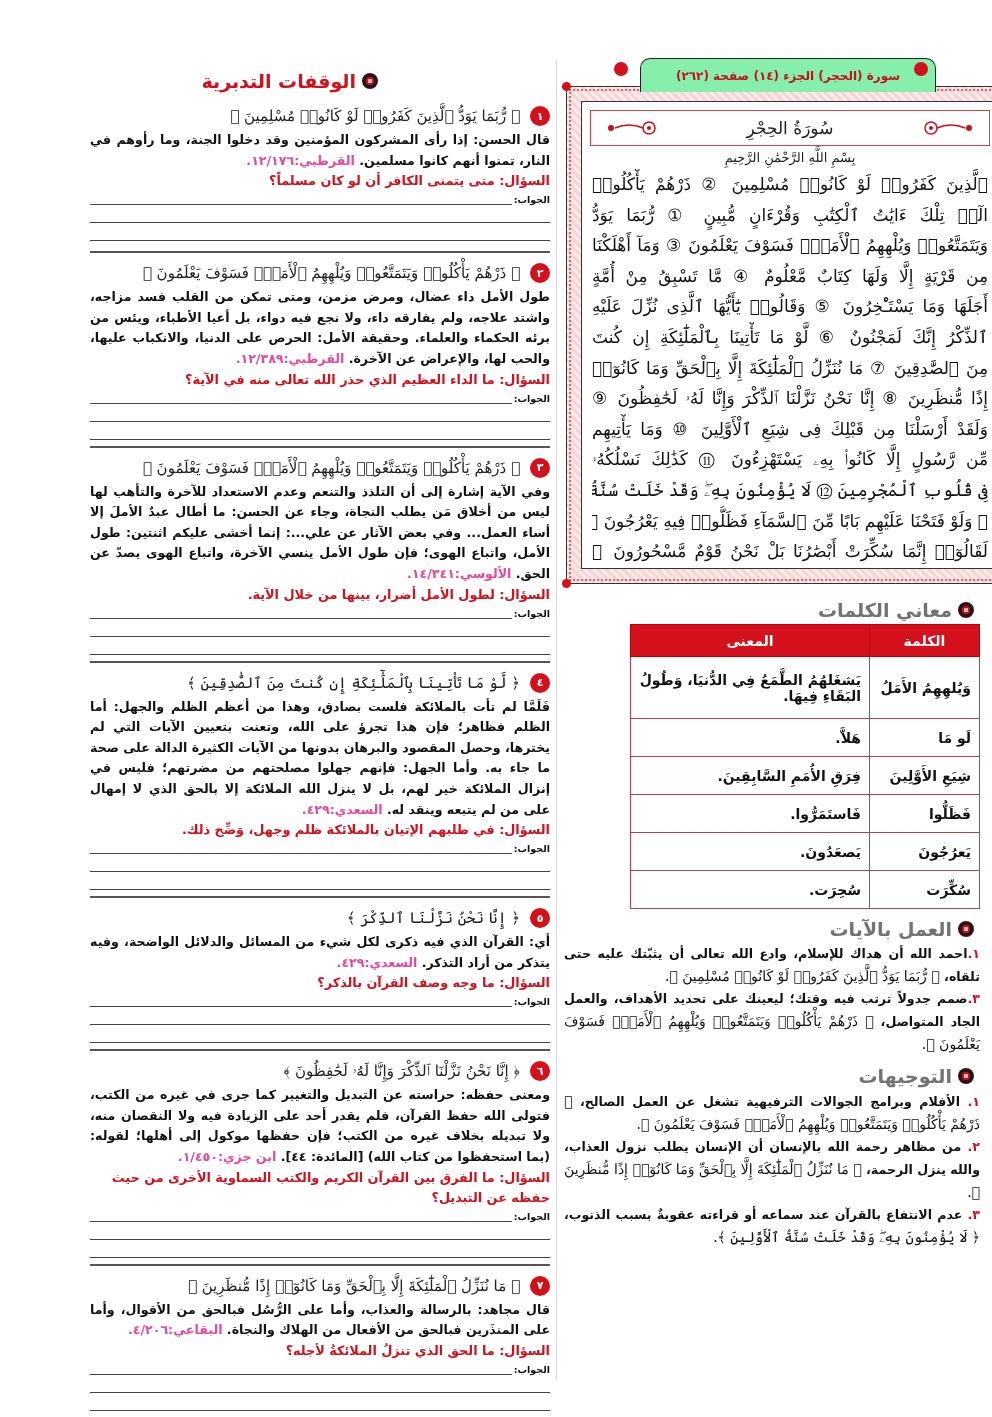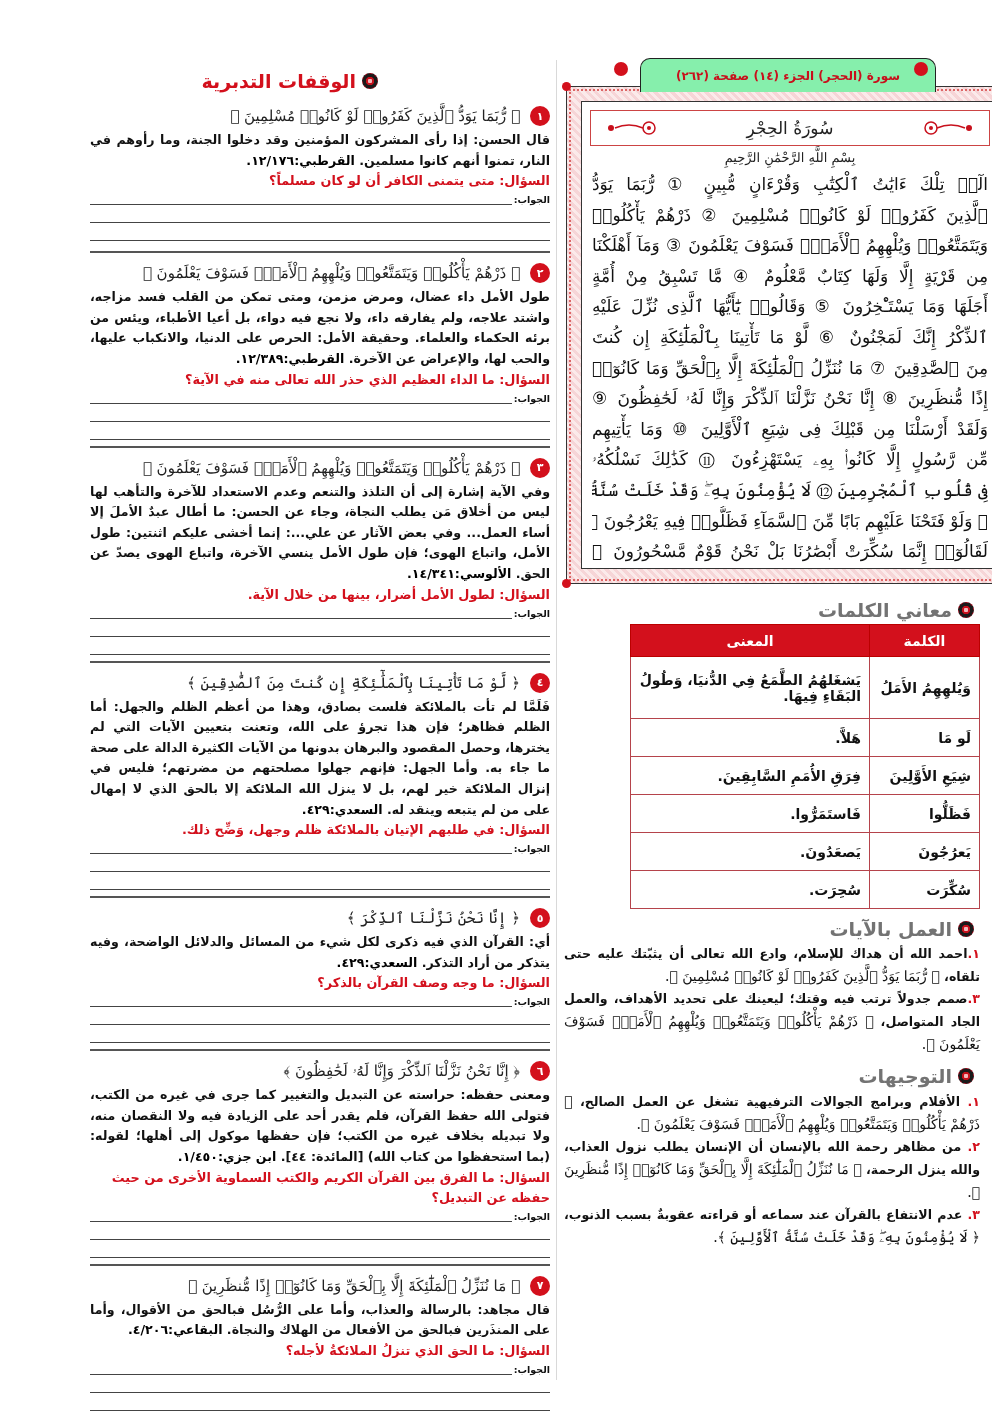--- a/index.html
+++ b/index.html
@@ -52,21 +52,21 @@
   .q-inline { font-family: "DejaVu Serif", serif; font-weight: normal; font-size: 14px; }
 
   
   .lh { display: flex; align-items: center; gap: 6px; color: #d3101c; font-weight: bold; font-size: 19px; height: 30px; margin-right: 172px; }
   .card { border-top: 2px solid #555; padding-top: 6px; }
   .card:first-of-type { border-top: none; }
   .card-head { display: flex; align-items: center; gap: 10px; height: 28px; }
   .badge { width: 20px; height: 20px; border-radius: 50%; background: #d3101c; color: #fff; font-size: 11px; font-weight: bold; display: flex; align-items: center; justify-content: center; flex: 0 0 auto; }
   .verse-quote { font-family: "DejaVu Serif", serif; font-size: 15px; color: #222; }
   .card-body { font-size: 12.6px; font-weight: bold; line-height: 20.6px; text-align: justify; color: #111; }
-  .cite { color: #000000; }
+  .cite { color: #ec4899; }
   .question { color: #d3101c; font-size: 12.8px; font-weight: bold; line-height: 20px; }
   .answer-row { display: flex; align-items: flex-end; height: 14px; font-size: 9.5px; font-weight: bold; }
   .answer-row .line { flex: 1; border-bottom: 1px solid #444; margin-right: 2px; height: 8px; }
   .blank-line { border-bottom: 1px solid #444; height: 18px; }
 </style>
 </head>
 <body>
 
 <div class="col-right">
 
@@ -90,22 +90,22 @@
           <span class="surah-name">سُورَةُ الحِجْرِ</span>
           <svg class="flourish r" viewBox="0 0 60 18">
             <circle cx="10" cy="9" r="6" fill="none" stroke="#c8101c" stroke-width="1.5"></circle>
             <circle cx="10" cy="9" r="2" fill="#c8101c"></circle>
             <path d="M16 9 Q30 3 44 9" fill="none" stroke="#c8101c" stroke-width="1.5"></path>
             <circle cx="48" cy="9" r="3" fill="#c8101c"></circle>
           </svg>
         </div>
         <div class="basmala">بِسْمِ اللَّهِ الرَّحْمَٰنِ الرَّحِيمِ</div>
         <div class="verses">
+          <span class="verse-line">ٱلَّذِينَ كَفَرُوا۟ لَوْ كَانُوا۟ مُسْلِمِينَ ② ذَرْهُمْ يَأْكُلُوا۟</span>
           <span class="verse-line">الٓرۚ تِلْكَ ءَايَٰتُ ٱلْكِتَٰبِ وَقُرْءَانٍ مُّبِينٍ ① رُّبَمَا يَوَدُّ</span>
-          <span class="verse-line">ٱلَّذِينَ كَفَرُوا۟ لَوْ كَانُوا۟ مُسْلِمِينَ ② ذَرْهُمْ يَأْكُلُوا۟</span>
           <span class="verse-line">وَيَتَمَتَّعُوا۟ وَيُلْهِهِمُ ٱلْأَمَلُۖ فَسَوْفَ يَعْلَمُونَ ③ وَمَآ أَهْلَكْنَا</span>
           <span class="verse-line">مِن قَرْيَةٍ إِلَّا وَلَهَا كِتَابٌ مَّعْلُومٌ ④ مَّا تَسْبِقُ مِنْ أُمَّةٍ</span>
           <span class="verse-line">أَجَلَهَا وَمَا يَسْتَـْٔخِرُونَ ⑤ وَقَالُوا۟ يَٰٓأَيُّهَا ٱلَّذِى نُزِّلَ عَلَيْهِ</span>
           <span class="verse-line">ٱلذِّكْرُ إِنَّكَ لَمَجْنُونٌ ⑥ لَّوْ مَا تَأْتِينَا بِٱلْمَلَٰٓئِكَةِ إِن كُنتَ</span>
           <span class="verse-line">مِنَ ٱلصَّٰدِقِينَ ⑦ مَا نُنَزِّلُ ٱلْمَلَٰٓئِكَةَ إِلَّا بِٱلْحَقِّ وَمَا كَانُوٓا۟</span>
           <span class="verse-line">إِذًا مُّنظَرِينَ ⑧ إِنَّا نَحْنُ نَزَّلْنَا ٱلذِّكْرَ وَإِنَّا لَهُۥ لَحَٰفِظُونَ ⑨</span>
           <span class="verse-line">وَلَقَدْ أَرْسَلْنَا مِن قَبْلِكَ فِى شِيَعِ ٱلْأَوَّلِينَ ⑩ وَمَا يَأْتِيهِم</span>
           <span class="verse-line">مِّن رَّسُولٍ إِلَّا كَانُوا۟ بِهِۦ يَسْتَهْزِءُونَ ⑪ كَذَٰلِكَ نَسْلُكُهُۥ</span>
           <span class="verse-line">فِى قُلُوبِ ٱلْمُجْرِمِينَ ⑫ لَا يُؤْمِنُونَ بِهِۦۖ وَقَدْ خَلَتْ سُنَّةُ ٱلْأَوَّلِينَ</span>
           <span class="verse-line">⑬ وَلَوْ فَتَحْنَا عَلَيْهِم بَابًا مِّنَ ٱلسَّمَآءِ فَظَلُّوا۟ فِيهِ يَعْرُجُونَ ⑭</span>

